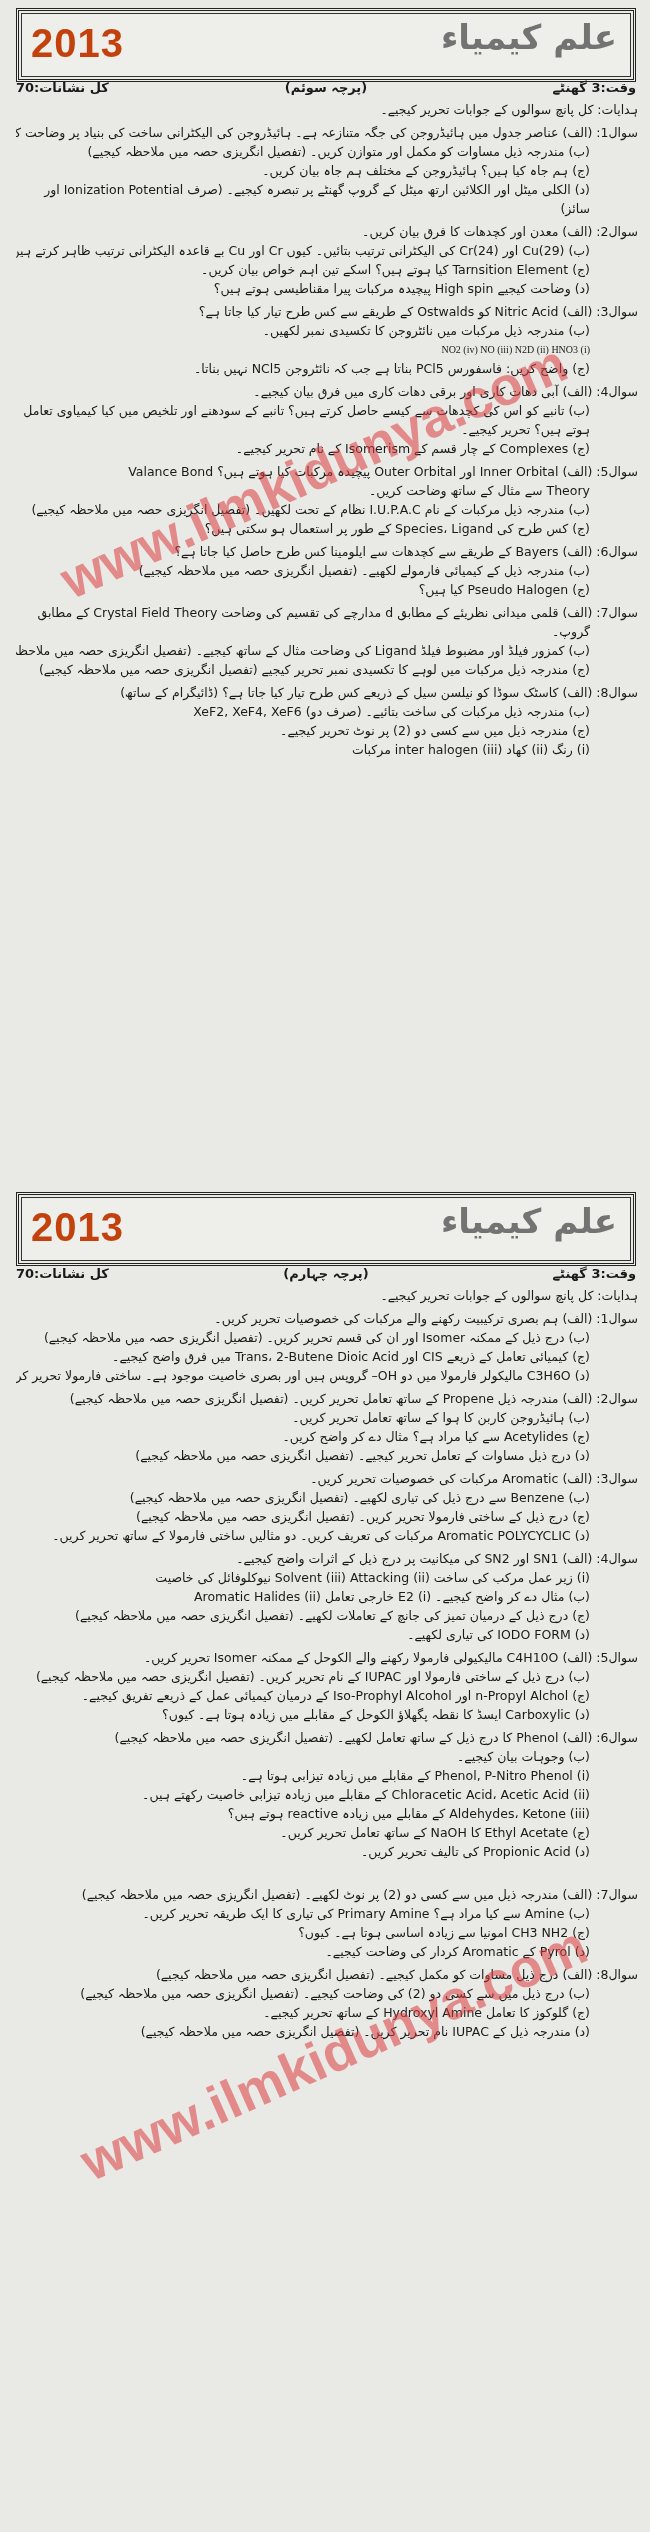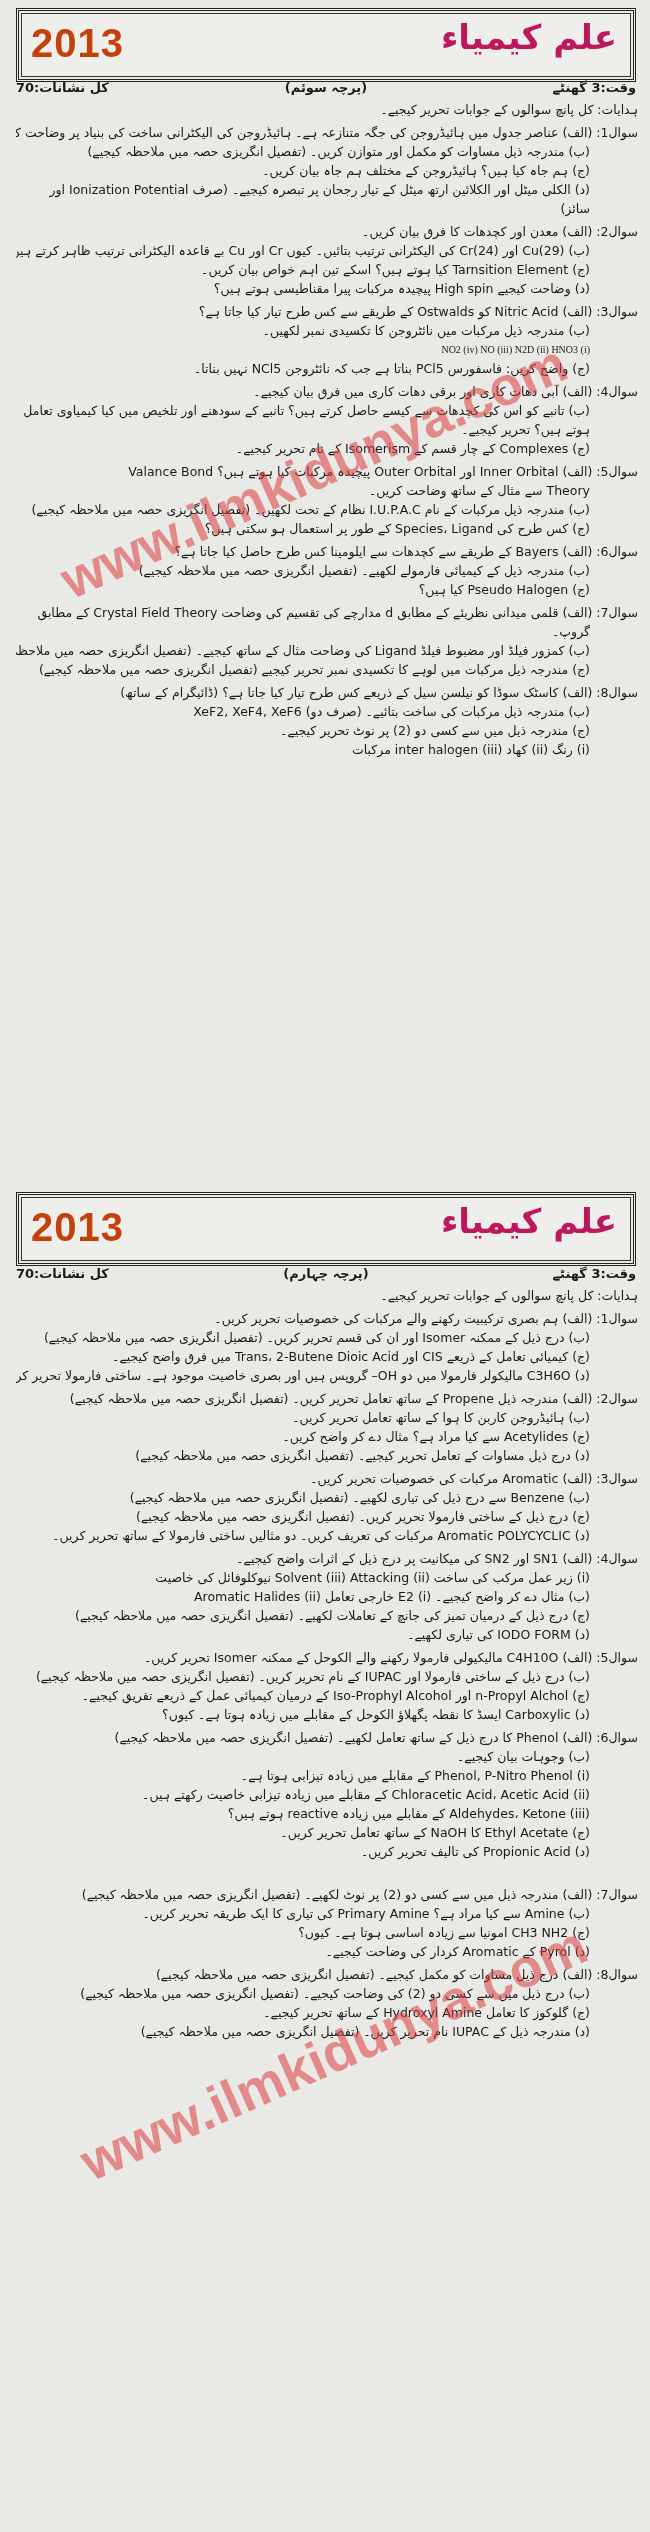--- a/index.html
+++ b/index.html
@@ -20,21 +20,21 @@
   }
   .paper.p2 .header-box { top: 30px; }
   .year {
     position: absolute; left: 12px; top: 10px;
     font-family: "Liberation Sans", sans-serif; font-weight: bold; font-size: 40px;
     color: #c2410c; letter-spacing: 1px;
   }
   .subject {
     position: absolute; right: 16px; top: 6px;
     font-family: "DejaVu Sans", sans-serif; font-weight: bold; font-size: 34px;
-    color: #be185d; direction: rtl; margin-left: 8px;
+    color: #737373; direction: rtl; margin-left: 8px;
   }
   .meta-row {
     position: absolute; left: 16px; right: 14px; height: 20px;
     font-family: "DejaVu Sans", sans-serif; font-size: 13px; font-weight: bold;
   }
   .paper.p1 .meta-row { top: 80px; }
   .paper.p2 .meta-row { top: 104px; }
   .meta-row .marks { position: absolute; left: 0; top: 0; }
   .meta-row .paper-no { position: absolute; left: 0; right: 0; text-align: center; top: 0; }
   .meta-row .time { position: absolute; right: 0; top: 0; direction: rtl; }
@@ -70,21 +70,21 @@
   <div class="meta-row">
     <span class="marks">کل نشانات:70</span>
     <span class="paper-no">(پرچہ سوئم)</span>
     <span class="time">وقت:3 گھنٹے</span>
   </div>
   <div class="body-text">
     <div class="line">ہدایات: کل پانچ سوالوں کے جوابات تحریر کیجیے۔</div>
     <div class="line q">سوال1: (الف) عناصر جدول میں ہائیڈروجن کی جگہ متنازعہ ہے۔ ہائیڈروجن کی الیکٹرانی ساخت کی بنیاد پر وضاحت کیجیے۔</div>
     <div class="line sub">(ب) مندرجہ ذیل مساوات کو مکمل اور متوازن کریں۔ (تفصیل انگریزی حصہ میں ملاحظہ کیجیے)</div>
     <div class="line sub">(ج) ہم جاہ کیا ہیں؟ ہائیڈروجن کے مختلف ہم جاہ بیان کریں۔</div>
-    <div class="line sub">(د) الکلی میٹل اور الکلائین ارتھ میٹل کے تیار رجحان پر تبصرہ کیجیے۔ (صرف Ionization Potential اور</div>
+    <div class="line sub">(د) الکلی میٹل اور الکلائین ارتھ میٹل کے گروپ گھنٹے پر تبصرہ کیجیے۔ (صرف Ionization Potential اور</div>
     <div class="line sub">سائز)</div>
     <div class="line q">سوال2: (الف) معدن اور کچدھات کا فرق بیان کریں۔</div>
     <div class="line sub">(ب) Cu(29) اور Cr(24) کی الیکٹرانی ترتیب بتائیں۔ کیوں Cr اور Cu بے قاعدہ الیکٹرانی ترتیب ظاہر کرتے ہیں۔</div>
     <div class="line sub">(ج) Tarnsition Element کیا ہوتے ہیں؟ اسکے تین اہم خواص بیان کریں۔</div>
     <div class="line sub">(د) وضاحت کیجیے High spin پیچیدہ مرکبات پیرا مقناطیسی ہوتے ہیں؟</div>
     <div class="line q">سوال3: (الف) Nitric Acid کو Ostwalds کے طریقے سے کس طرح تیار کیا جاتا ہے؟</div>
     <div class="line sub">(ب) مندرجہ ذیل مرکبات میں نائٹروجن کا تکسیدی نمبر لکھیں۔</div>
     <div class="line formula">NO2 (iv) NO (iii) N2D (ii) HNO3 (i)</div>
     <div class="line sub">(ج) واضح کریں: فاسفورس PCl5 بناتا ہے جب کہ نائٹروجن NCl5 نہیں بناتا۔</div>
     <div class="line q">سوال4: (الف) آبی دھات کاری اور برقی دھات کاری میں فرق بیان کیجیے۔</div>

